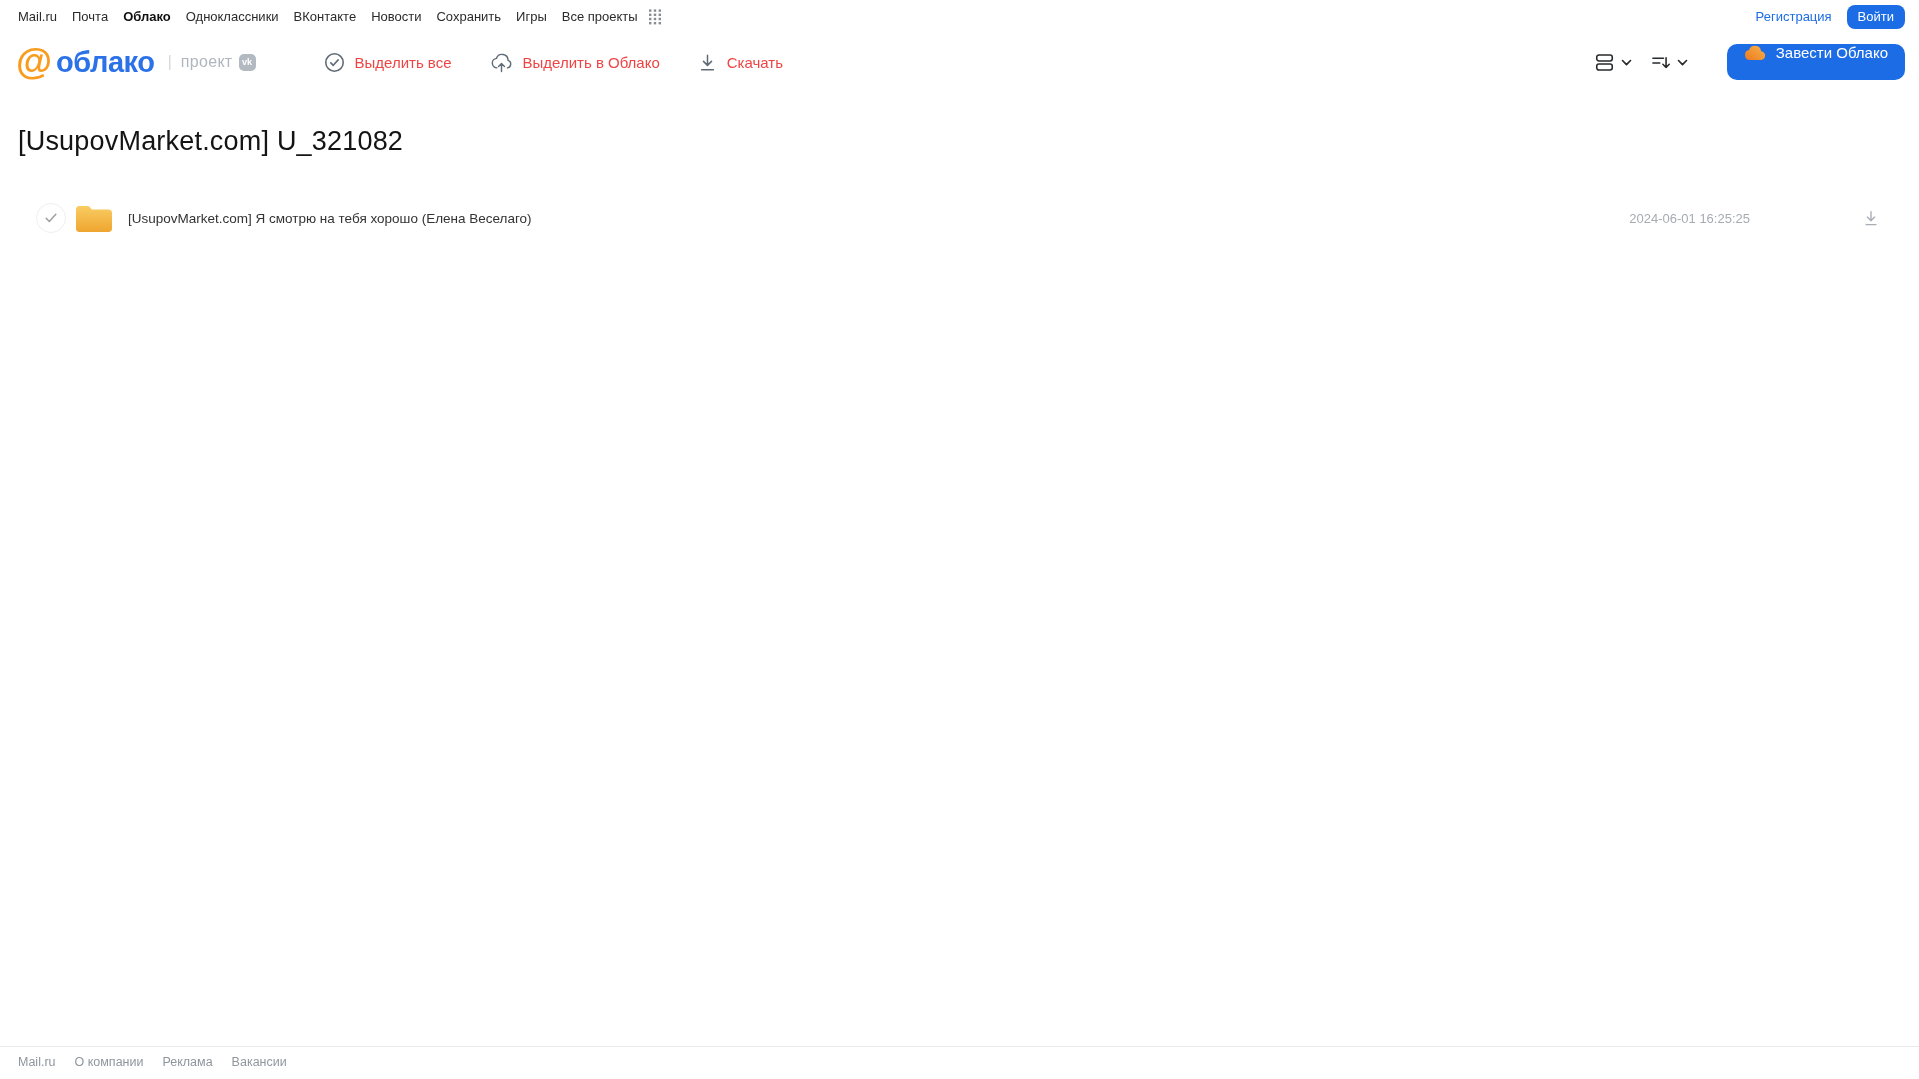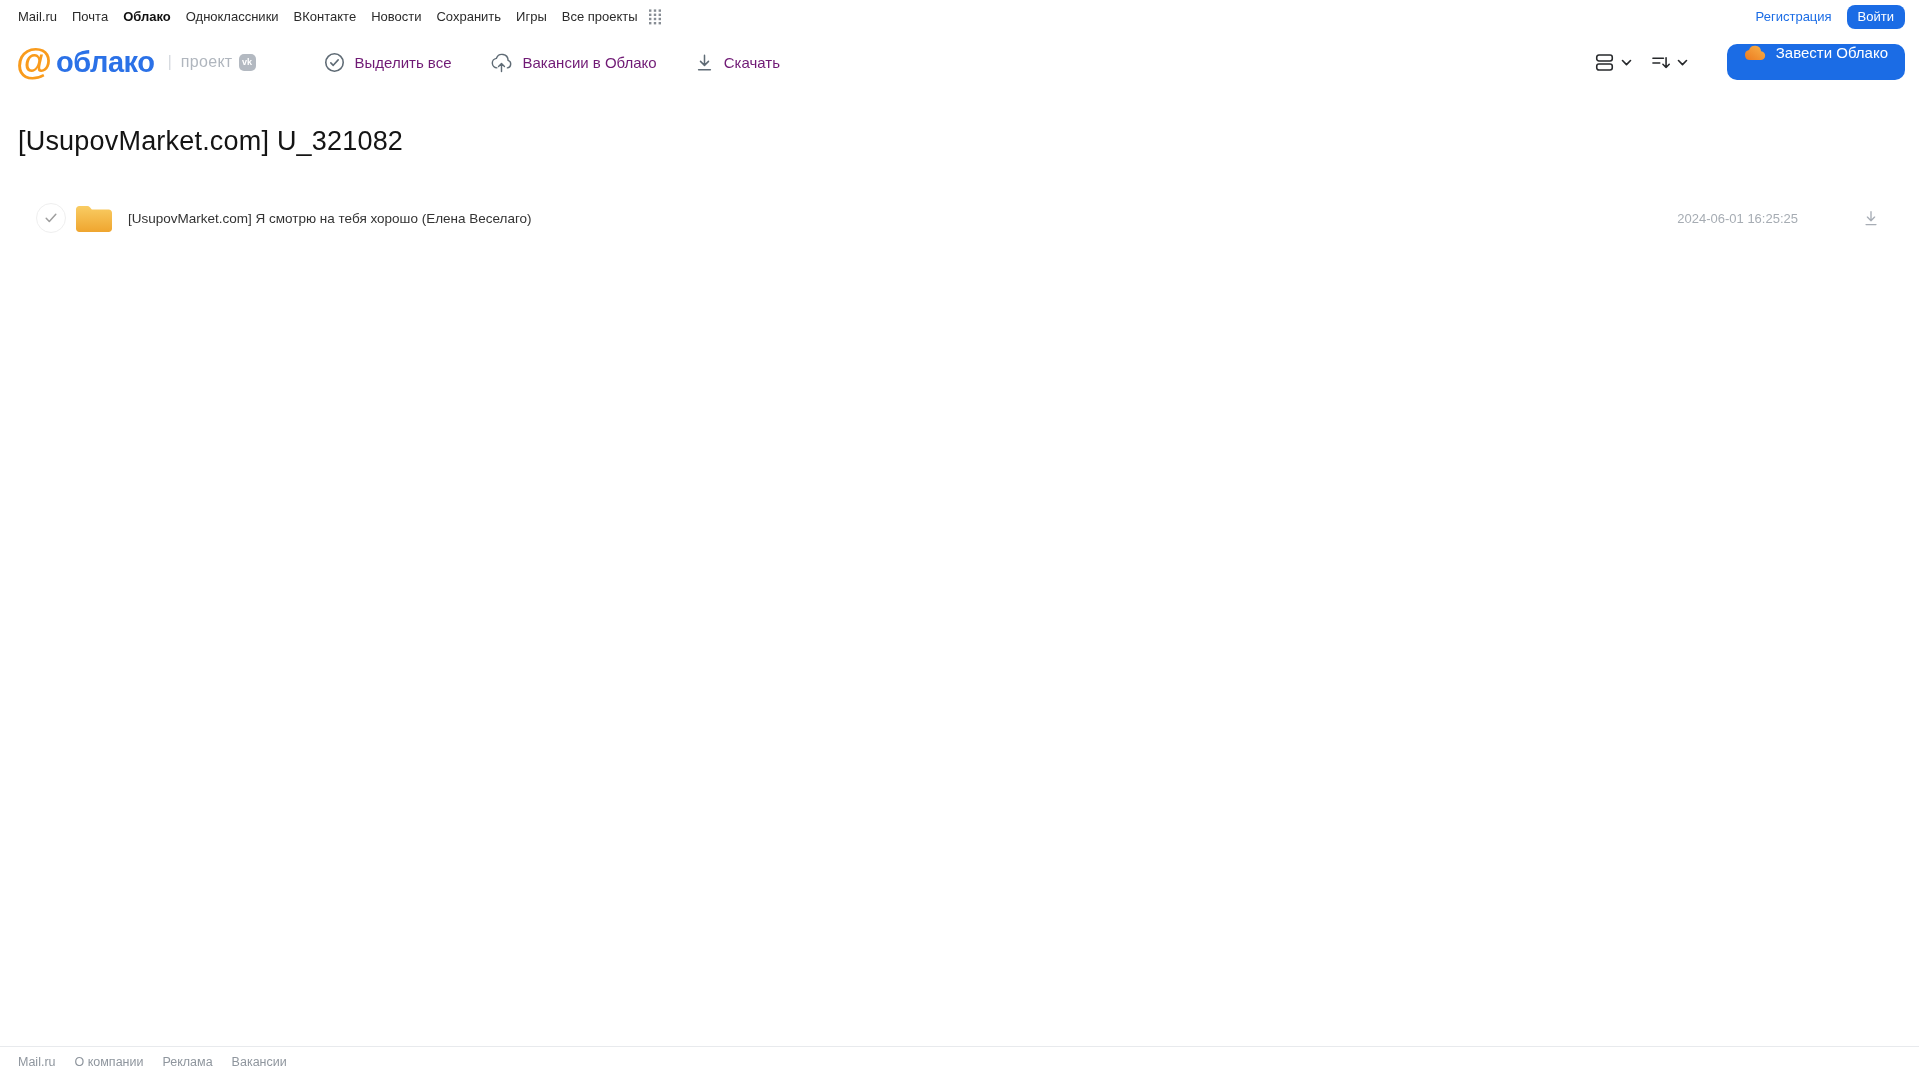--- a/index.html
+++ b/index.html
@@ -53,21 +53,21 @@
   .project-label { color: #b0b6be; font-size: 16px; letter-spacing: 0.3px; }
   .vk-badge {
     width: 17px; height: 17px; margin-left: 6px; background: #b3b9c1;
     border-radius: 5px; color: #fff; font-size: 9px; font-weight: 700;
     display: inline-flex; align-items: center; justify-content: center;
   }
 
   .toolbar { display: flex; align-items: center; gap: 38px; margin-left: 68px; }
   .toolbar-btn {
     display: flex; align-items: center; gap: 10px;
-    color: #701a75; font-size: 15px; cursor: pointer; background: none; border: none;
+    color: #ef4444; font-size: 15px; cursor: pointer; background: none; border: none;
     font-family: "Liberation Sans", sans-serif;
   }
   .toolbar-btn svg { flex: 0 0 auto; }
 
   .header-right { margin-left: auto; display: flex; align-items: center; gap: 17px; }
   .icon-cluster { display: flex; align-items: center; gap: 5px; color: #26282b; cursor: pointer; }
   .create-btn {
     display: flex; align-items: flex-start; gap: 10px;
     background: #1b6ce5; color: #fff; border: none; border-radius: 10px;
     height: 36px; padding: 0 17px; font-size: 15px; margin-left: 21px;
@@ -87,21 +87,21 @@
     padding: 0 39px 0 36px;
   }
   .row-check {
     width: 30px; height: 30px; border-radius: 50%;
     border: 1px solid #efefef; background: #fff;
     display: flex; align-items: center; justify-content: center;
     cursor: pointer; flex: 0 0 auto;
   }
   .folder-icon { margin-left: 8px; display: inline-flex; flex: 0 0 auto; }
   .file-name { margin-left: 14px; font-size: 13.5px; color: #333; cursor: pointer; }
-  .file-date { margin-left: auto; margin-right: 64px; font-size: 13px; color: #a6acb3; white-space: nowrap; }
+  .file-date { margin-left: auto; margin-right: 112px; font-size: 13px; color: #a6acb3; white-space: nowrap; }
   .row-download { display: inline-flex; color: #a7adb5; cursor: pointer; }
 
   
   .footer {
     position: absolute; left: 0; right: 0; bottom: 0;
     border-top: 1px solid #e8eaed;
     display: flex; align-items: center; justify-content: space-between;
     padding: 8px 14px 10px 18px;
     font-size: 12.5px; color: #8f969e;
   }
@@ -167,21 +167,21 @@
       </span>
       <span>Выделить все</span>
     </button>
     <button class="toolbar-btn">
       <span style="display:inline-flex">
         <svg width="23" height="21" viewBox="0 0 24 22">
             <path d="M7.2 16.6a5 5 0 0 1-.5-9.95A6.3 6.3 0 0 1 18.9 8.7a4.1 4.1 0 0 1-.7 7.9" fill="none" stroke="#5f6b75" stroke-width="1.5" stroke-linecap="round"></path>
             <path d="M12 20.5V12M12 12l-3.1 3.1M12 12l3.1 3.1" fill="none" stroke="#5f6b75" stroke-width="1.5" stroke-linecap="round" stroke-linejoin="round"></path>
           </svg>
       </span>
-      <span>Вакансии в Облако</span>
+      <span>Выделить в Облако</span>
     </button>
     <button class="toolbar-btn">
       <span style="display:inline-flex">
         <svg width="19" height="19" viewBox="0 0 20 20">
             <path d="M10 2.5v10.5M10 13l-4.2-4.2M10 13l4.2-4.2M3.8 17.6h12.4" fill="none" stroke="#5f6b75" stroke-width="1.6" stroke-linecap="round" stroke-linejoin="round"></path>
           </svg>
       </span>
       <span>Скачать</span>
     </button>
   </div>

